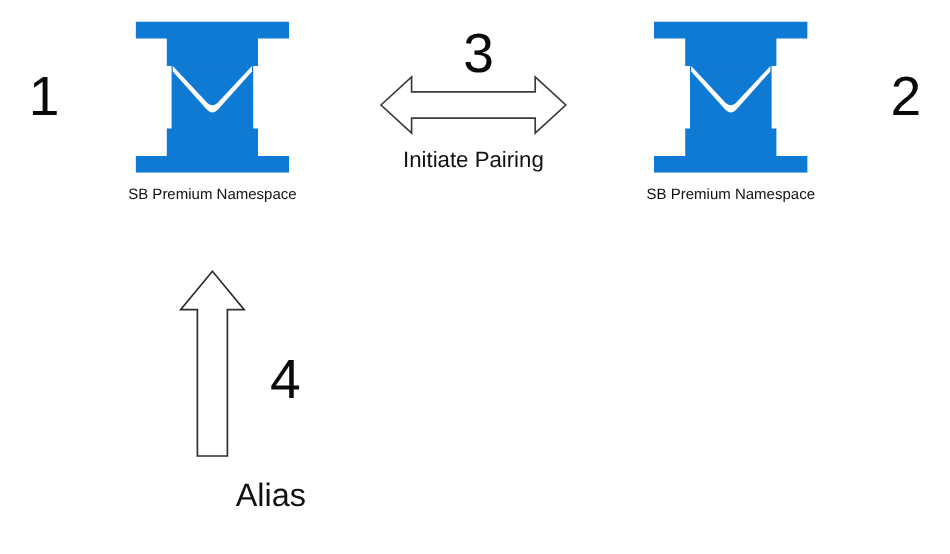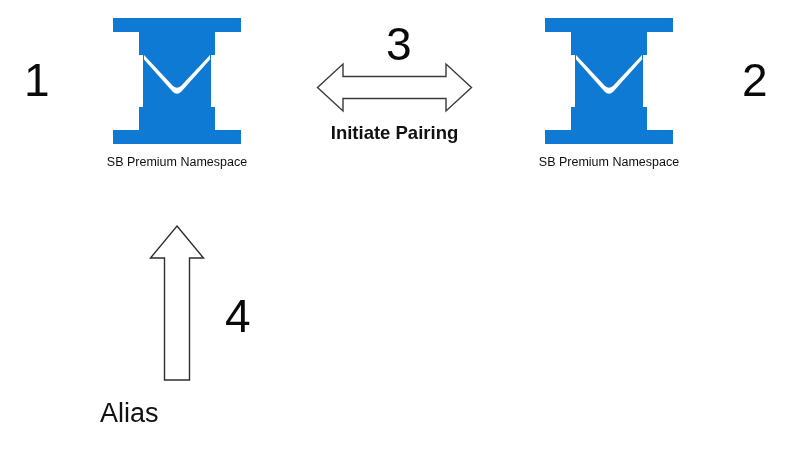--- a/index.html
+++ b/index.html
@@ -76,38 +76,38 @@
     height: 55px;
   }
   .arrow-h-label {
     position: absolute;
     left: 316px;
     top: 122px;
     width: 157px;
     text-align: center;
     font-family: "Liberation Sans", sans-serif;
     font-size: 18.5px;
-    font-weight: 700;
+    font-weight: 400;
     color: #111111;
     white-space: nowrap;
   }
 
   .arrow-v {
     position: absolute;
     left: 148px;
     top: 224px;
     width: 58px;
     height: 158px;
   }
   .arrow-v-label {
     position: absolute;
     left: 100px;
     top: 398px;
     width: 155px;
-    text-align: left;
+    text-align: right;
     font-family: "Liberation Sans", sans-serif;
     font-size: 27px;
     font-weight: 400;
     color: #111111;
     white-space: nowrap;
   }
 </style>
 </head>
 <body>
 

